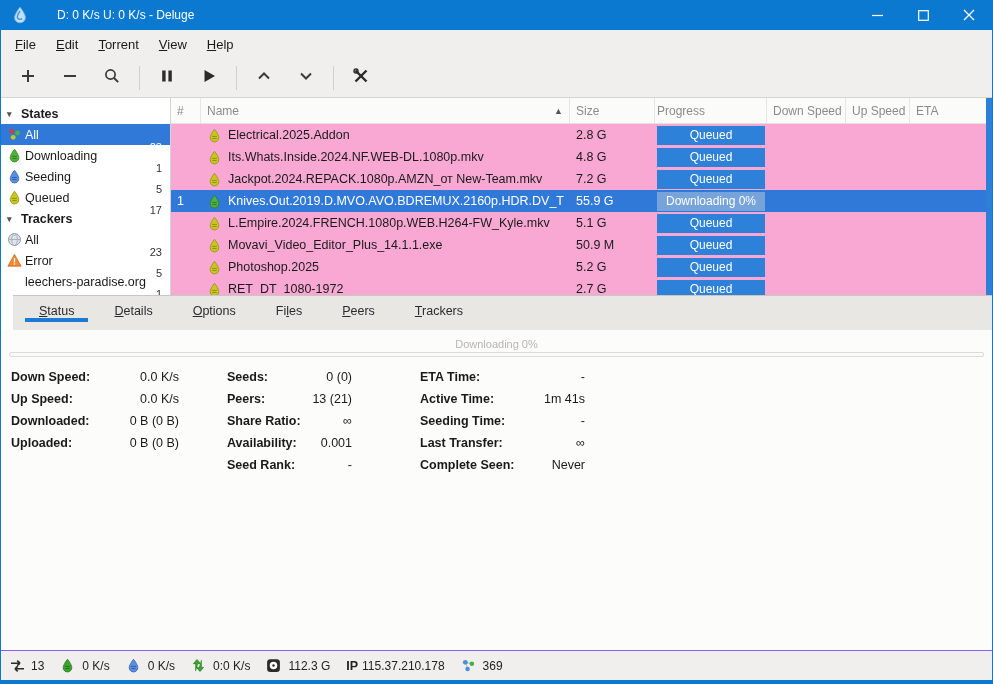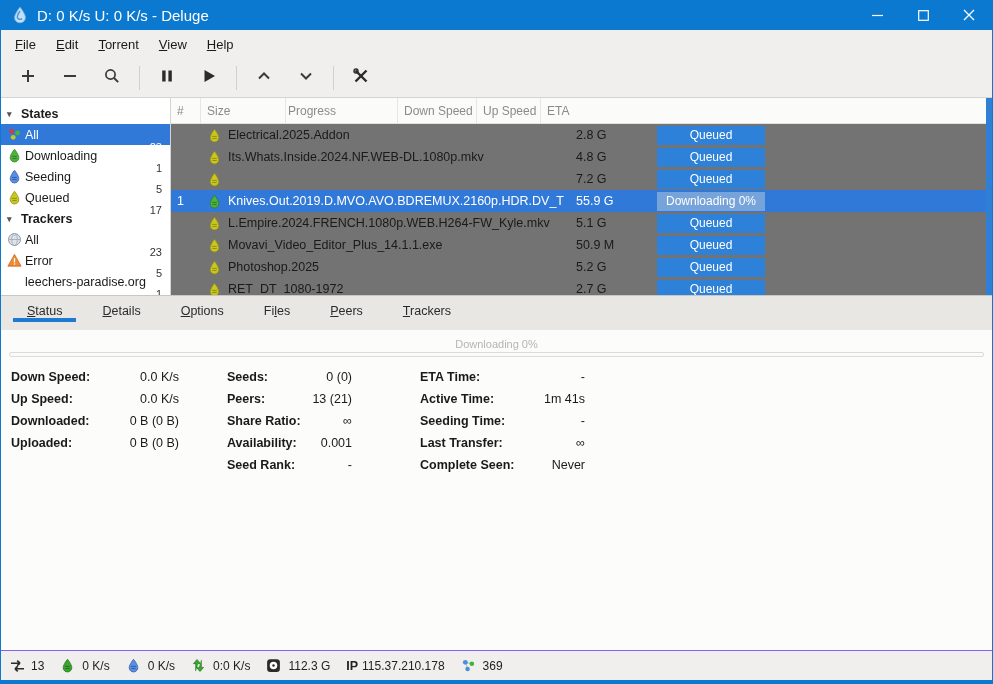--- a/index.html
+++ b/index.html
@@ -5,21 +5,21 @@
   * { margin:0; padding:0; box-sizing:border-box; }
   html,body { width:993px; height:684px; overflow:hidden; }
   body { font-family:"Liberation Sans", sans-serif; font-size:12.5px; color:#1a1a1a; background:#fff; }
 
   .window { width:993px; height:684px; display:flex; flex-direction:column;
             border-left:1px solid #0b79d0; border-right:1px solid #0b79d0; }
 
   
   .titlebar { height:30px; background:#0b79d0; display:flex; align-items:center; color:#fff; flex:0 0 auto; }
   .titlebar .app-icon { width:18px; height:18px; margin:0 8px 0 10px; }
-  .titlebar .title-text { font-size:15px; }
+  .titlebar .title-text { font-size:12px;margin-left:20px; }
   .titlebar .spacer { flex:1; }
   .win-btn { width:46px; height:30px; display:flex; align-items:center; justify-content:center; color:#fff; }
   .win-btn svg { display:block; }
 
   
   .menubar { height:28px; background:#f0efee; display:flex; align-items:center; padding-left:4px; flex:0 0 auto; }
   .menu-item { padding:4px 10px; font-size:13px; color:#1a1a1a; }
   .menu-item u { text-decoration:underline; }
 
   
@@ -40,39 +40,39 @@
   .side-row .s-count { font-size:11px; color:#333;margin-top:24px; }
   .side-row.selected { background:#3179d8; color:#fff; }
   .side-row.selected .s-count { color:#fff; }
 
   
   .table { flex:1; display:flex; flex-direction:column; position:relative; background:#fff; }
   .thead { height:26px; display:flex; background:#fbfbfa; border-bottom:1px solid #e2e1df; color:#8b8b8b; font-size:12px; flex:0 0 auto; }
   .th { display:flex; align-items:center; padding:0 6px; border-right:1px solid #e7e6e4; white-space:nowrap; overflow:hidden; }
   .th .sort { margin-left:auto; color:#555; font-size:9px; }
   .tbody { height:171px; overflow:hidden; position:relative; }
-  .trow { height:22px; display:flex; align-items:center; background:#737373; }
+  .trow { height:22px; display:flex; align-items:center; background:#f9a8d4; }
   .trow.selected { background:#3179d8; color:#fff; }
   .td { padding:0 6px; white-space:nowrap; overflow:hidden; display:flex; align-items:center; height:100%; }
   .c-num  { width:30px; }
   .c-name { width:369px; }
   .c-size { width:85px; }
   .c-prog { width:112px; padding:0 2px; }
   .c-ds   { width:79px; }
   .c-us   { width:64px; }
   .c-eta  { flex:1; }
   .row-icon { width:17px; height:15px; margin-right:4px; flex:0 0 auto; }
   .pbar { width:100%; height:19px; background:#2e81d9; color:#fff; font-size:12px;
           display:flex; align-items:center; justify-content:center; }
   .trow.selected .pbar { background:#76a3d9; }
   .vscroll { position:absolute; right:0; top:0; width:6px; height:197px; background:#f0f0f0; }
   .vscroll .thumb { position:absolute; top:0; width:6px; height:197px; background:#2e7fd6; }
 
   
-  .tabbar { height:35px; background:#e9e7e4; border-top:1px solid #c9c7c4; display:flex; align-items:flex-start; padding:0 12px; flex:0 0 auto; }
+  .tabbar { height:35px; background:#e9e7e4; border-top:1px solid #c9c7c4; display:flex; align-items:flex-start; padding:0 12px; flex:0 0 auto;margin-left:12px; }
   .tab { padding:8px 14px 4px 14px; margin-right:12px; font-size:12.5px; color:#2b2b2b; position:relative; }
   .tab u { text-decoration:underline; }
   .tab.active::after { content:""; position:absolute; left:0; right:0; bottom:0; height:4px; background:#1f7ad4; }
 
   
   .status-panel { height:320px; background:#fcfcfb; flex:0 0 auto; }
   .sp-caption { text-align:center; font-size:11px; color:#b7b4b1; padding-top:8px; height:22px; }
   .sp-track { margin:0 8px; height:5px; background:#fbfbfa; border:1px solid #dddbd8; border-radius:2px; position:relative; }
   .sp-fill { position:absolute; left:0; top:0; bottom:0; background:#2e81d9; }
   .stats { display:flex; padding:10px 16px 0 10px; }
@@ -261,20 +261,24 @@
           <span class="s-icon"></span>
           <span class="s-label">leechers-paradise.org</span>
           <span class="s-count">1</span>
         </div>
       </div>
     <div class="table">
       <div class="thead" id="thead">
           <div class="th c-num">
             <span>#</span>
           </div>
+          <div class="th c-name">
+            <span>Name</span>
+            <span class="sort">▲</span>
+          </div>
           <div class="th c-size">
             <span>Size</span>
           </div>
           <div class="th c-prog">
             <span>Progress</span>
           </div>
           <div class="th c-ds">
             <span>Down Speed</span>
           </div>
           <div class="th c-us">
@@ -322,20 +326,21 @@
             <div class="td c-eta"></div>
           </div>
           <div class="trow">
             <div class="td c-num"></div>
             <div class="td c-name">
               <span class="row-icon"><svg viewBox="0 0 16 16" width="15" height="15">
                   <path d="M8 1.3 C8 1.3 3.4 7 3.4 10.3 A4.6 4.6 0 0 0 12.6 10.3 C12.6 7 8 1.3 8 1.3 Z" fill="#c8c621" stroke="#8f8e12" stroke-width="0.8"></path>
                   <line x1="5.5" y1="9" x2="10.5" y2="9" stroke="#8f8e12" stroke-width="1"></line>
                   <line x1="5.7" y1="11.2" x2="10.3" y2="11.2" stroke="#8f8e12" stroke-width="1"></line>
                 </svg></span>
+              <span style="overflow:hidden;white-space:nowrap;">Jackpot.2024.REPACK.1080p.AMZN_от New-Team.mkv</span>
             </div>
             <div class="td c-size">7.2 G</div>
             <div class="td c-prog">
               <div class="pbar">Queued</div>
             </div>
             <div class="td c-ds"></div>
             <div class="td c-us"></div>
             <div class="td c-eta"></div>
           </div>
           <div class="trow selected">

